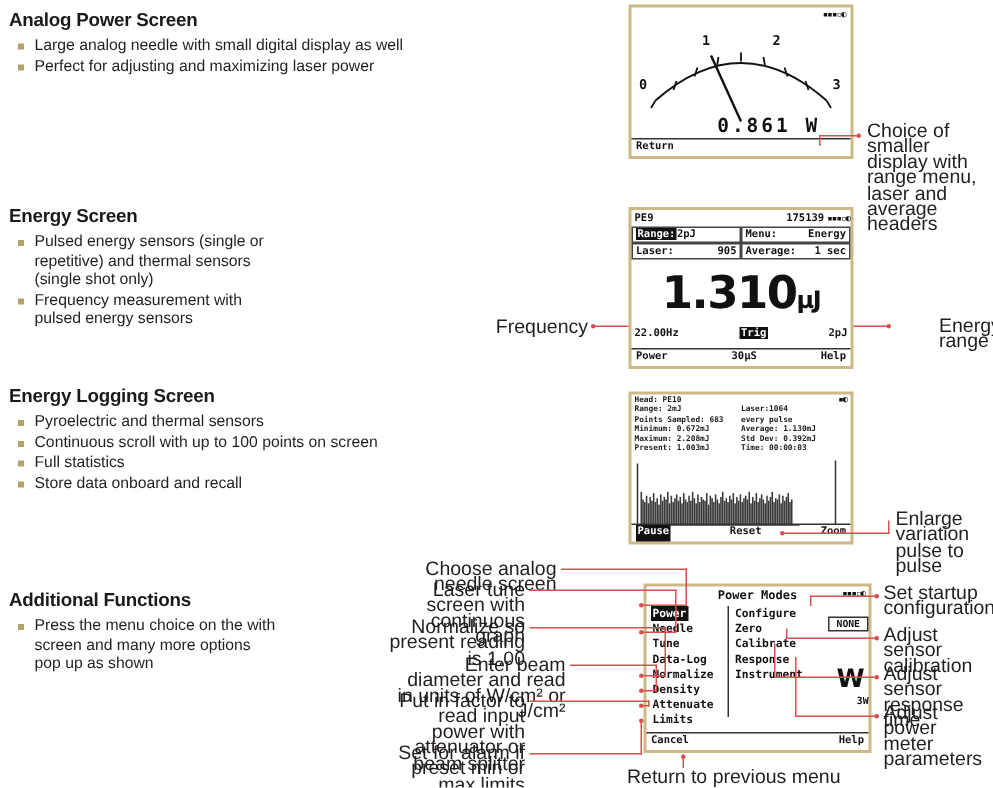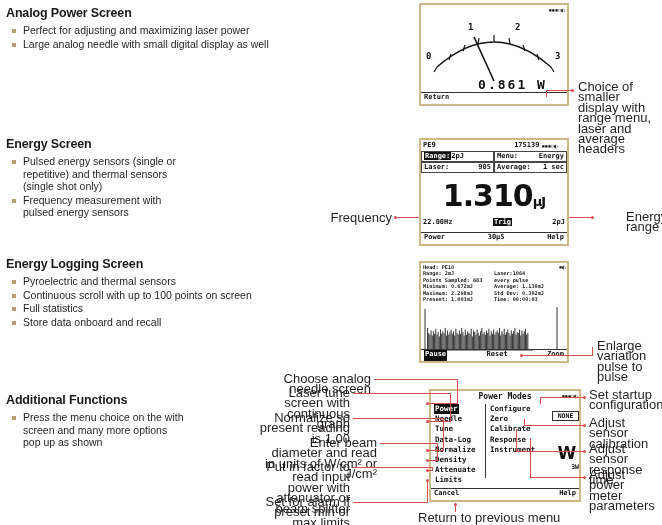--- a/index.html
+++ b/index.html
@@ -93,21 +93,21 @@
   .inv { background: #111; color: #fff; padding: 0 1px; }
   .big-num {
     position: absolute;
     left: 0; right: 0;
     text-align: center;
     font-family: "DejaVu Sans", sans-serif;
     font-weight: bold;
     font-size: 30px;
     letter-spacing: -1px;
   }
-  .big-unit { font-size: 13px; }
+  .big-unit { font-size: 16px; }
   .en-foot {
     position: absolute; left: 2px; right: 2px;
     font-family: "DejaVu Sans Mono", monospace;
     font-size: 7px; font-weight: bold;
     display: flex; justify-content: space-between; align-items: center;
   }
 
   
   .log-stats {
     position: absolute;
@@ -161,25 +161,25 @@
 </style>
 </head>
 <body>
 
 <div id="root">
 
   <div class="sect-title" style="left:6px; top:6px;">Analog Power Screen</div>
   <div class="bullets" style="left:6px; top:24px; width:300px;">
     <div class="bullet">
       <span class="sq"></span>
+      <span class="txt">Large analog needle with small digital display as well</span>
+    </div>
+    <div class="bullet">
+      <span class="sq"></span>
       <span class="txt">Perfect for adjusting and maximizing laser power</span>
-    </div>
-    <div class="bullet">
-      <span class="sq"></span>
-      <span class="txt">Large analog needle with small digital display as well</span>
     </div>
   </div>
 
   <div class="screen" style="left:419px; top:3px; width:150px; height:103px;">
     <div class="lcd">
       <div class="batt" style="right:3px; top:1px;">▪▪▪▫◐</div>
       <svg width="146" height="72" style="position:absolute;left:0;top:6px;">
         <path d="M 16 56 Q 73 6 130 56" stroke="#111" stroke-width="1.3" fill="none"></path>
         <g stroke="#111" stroke-width="1.2">
           <line x1="16" y1="56" x2="13" y2="61"></line>
@@ -220,21 +220,21 @@
     </div>
     <div class="bullet">
       <span class="sq"></span>
       <span class="txt">Frequency measurement with pulsed energy sensors</span>
     </div>
   </div>
 
   <div class="screen" style="left:419px; top:138px; width:150px; height:108px;">
     <div class="lcd">
       <div class="en-hdr">
-        <div class="en-row" style="padding:1px 10px 0 2px;">
+        <div class="en-row" style="padding:1px 0 0 2px;">
           <span>PE9</span>
           <span style="margin-left:auto;">175139</span>
           <span class="batt" style="position:static; margin-left:2px;">▪▪▪▫◐</span>
         </div>
         <div class="en-row" style="margin-top:1px;">
           <span class="en-cell bord" style="width:50%;">
             <span class="inv">Range:</span><span>2pJ</span>
           </span>
           <span class="en-cell bord" style="width:50%;">
             <span>Menu:</span>

